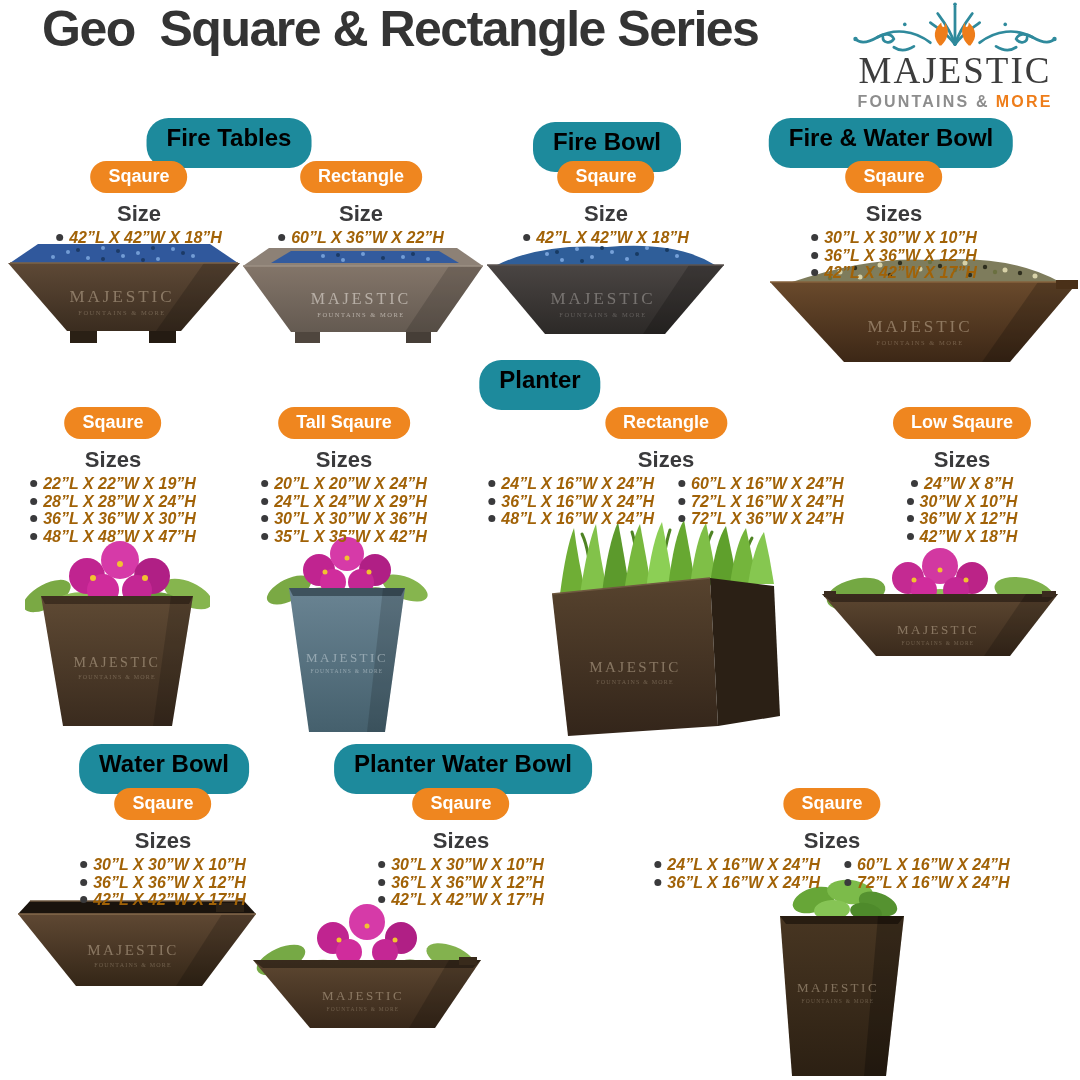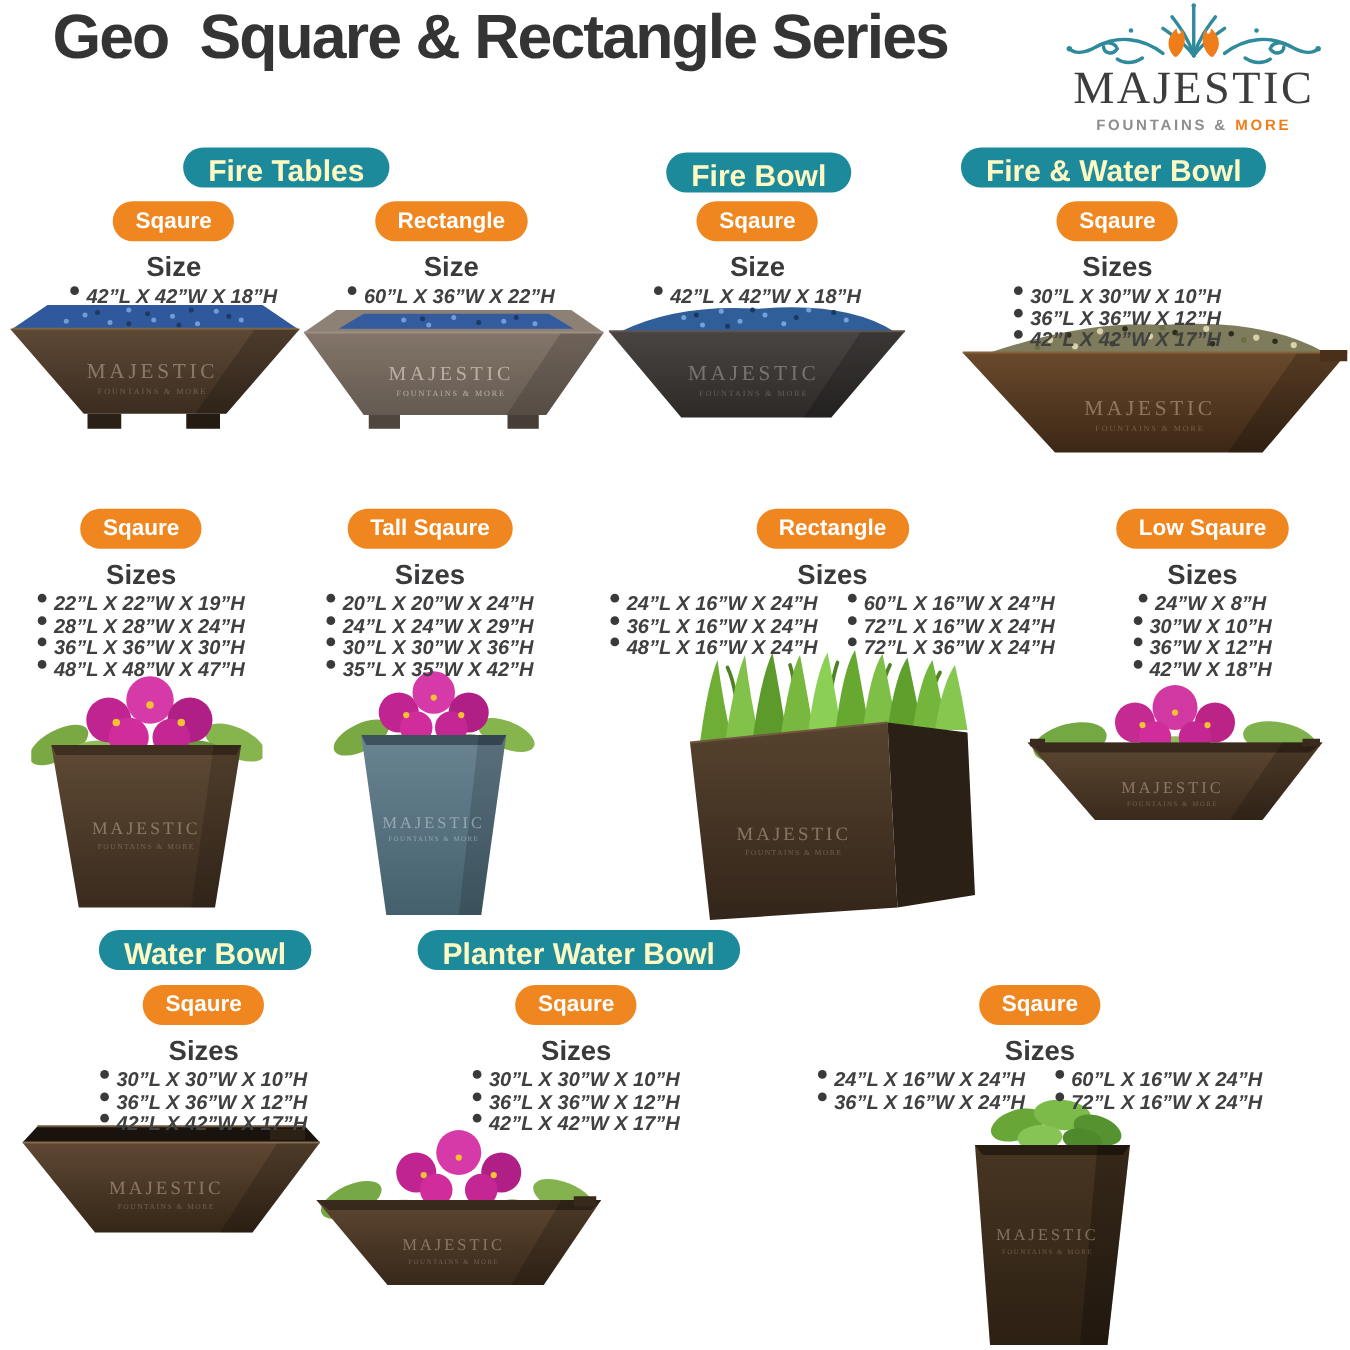--- a/index.html
+++ b/index.html
@@ -1,26 +1,26 @@
 <!DOCTYPE html>
 <html><head>
 <meta charset="utf-8">
 <style>
   html,body{margin:0;padding:0;background:#fff;}
   .canvas{position:relative;width:1080px;height:1080px;background:#ffffff;font-family:"Liberation Sans",sans-serif;overflow:hidden;}
   .title{position:absolute;left:42px;top:0;font-size:50px;font-weight:800;letter-spacing:-1.5px;color:#343434;white-space:pre;z-index:3;}
   .logo{position:absolute;left:838px;top:2px;width:234px;display:flex;flex-direction:column;align-items:center;z-index:3;}
   .logo-brand{font-family:"Liberation Serif",serif;font-size:37px;letter-spacing:2px;color:#3d3d3d;line-height:1.05;margin-top:-4px;}
-  .logo-tagline{display:flex;gap:6px;font-size:12px;font-weight:700;letter-spacing:2.2px;color:#8d8d8d;margin-top:2px;}
+  .logo-tagline{display:flex;gap:6px;font-size:16px;font-weight:700;letter-spacing:2.2px;color:#8d8d8d;margin-top:2px;}
   .logo-tagline .more{color:#ee7d1a;}
-  .teal-pill{position:absolute;transform:translateX(-50%);background:#1d8a9c;color:#fef9c3;font-weight:800;font-size:24px;line-height:1;padding:8px 20px 0;border-radius:22px;white-space:nowrap;z-index:3;}
+  .teal-pill{position:absolute;transform:translateX(-50%);background:#1d8a9c;color:#000000;font-weight:800;font-size:24px;line-height:1;padding:8px 20px 18px;border-radius:22px;white-space:nowrap;z-index:3;}
   .spec-col{position:absolute;transform:translateX(-50%);display:flex;flex-direction:column;align-items:center;z-index:3;}
   .orange-pill{background:#ef861f;color:#fff;font-weight:800;font-size:18px;line-height:1;padding:6px 18px 8px;border-radius:16px;white-space:nowrap;}
   .spec-heading{font-size:22px;font-weight:800;color:#3a3a3c;margin:8px 0 2px;}
-  .size-line{display:flex;align-items:flex-start;gap:6px;font-size:16px;font-weight:800;font-style:italic;color:#404040;line-height:17.5px;white-space:nowrap;}
+  .size-line{display:flex;align-items:center;gap:6px;font-size:16px;font-weight:800;font-style:italic;color:#a16207;line-height:17.5px;white-space:nowrap;}
   .bullet{width:7px;height:7px;border-radius:50%;background:#3a3a3c;flex:none;}
   .dual{display:flex;gap:24px;}
   .dual .list{display:flex;flex-direction:column;align-items:center;}
   .prod{position:absolute;z-index:1;}
   .wm{fill:#d8c6ac;opacity:.45;font-family:"Liberation Serif",serif;}
   .wm2{fill:#d8c6ac;opacity:.3;font-family:"Liberation Serif",serif;}
   .wml{fill:#e8eff3;opacity:.42;font-family:"Liberation Serif",serif;}
   .wmg{fill:#efe9e2;opacity:.55;font-family:"Liberation Serif",serif;}
 </style>
 </head>
@@ -372,20 +372,21 @@
     <polygon points="14,42 138,42 120,202 26,202" fill="url(#g11)"></polygon>
     <polygon points="14,42 138,42 132,50 20,50" fill="#1d150c" opacity="0.75"></polygon>
     <polygon points="138,42 112,42 98,202 120,202" fill="#000" opacity="0.25"></polygon>
     <text x="72" y="118" class="wm" font-size="13" letter-spacing="2.5" text-anchor="middle">MAJESTIC</text>
     <text x="72" y="129" class="wm2" font-size="5.5" letter-spacing="1.2" text-anchor="middle">FOUNTAINS &amp; MORE</text>
   </svg>
 
   <div class="teal-pill" style="left:229px;top:118px">Fire Tables</div>
   <div class="teal-pill" style="left:607px;top:122px">Fire Bowl</div>
   <div class="teal-pill" style="left:891px;top:118px">Fire &amp; Water Bowl</div>
+  <div class="teal-pill" style="left:540px;top:360px">Planter</div>
   <div class="teal-pill" style="left:164px;top:744px">Water Bowl</div>
   <div class="teal-pill" style="left:463px;top:744px">Planter Water Bowl</div>
 
   <div class="spec-col" style="left:139px;top:161px">
     <div class="orange-pill">Sqaure</div>
     <div class="spec-heading">Size</div>
     <div class="size-line">
         <span class="bullet"></span>
         <span>42”L X 42”W X 18”H</span>
       </div>

